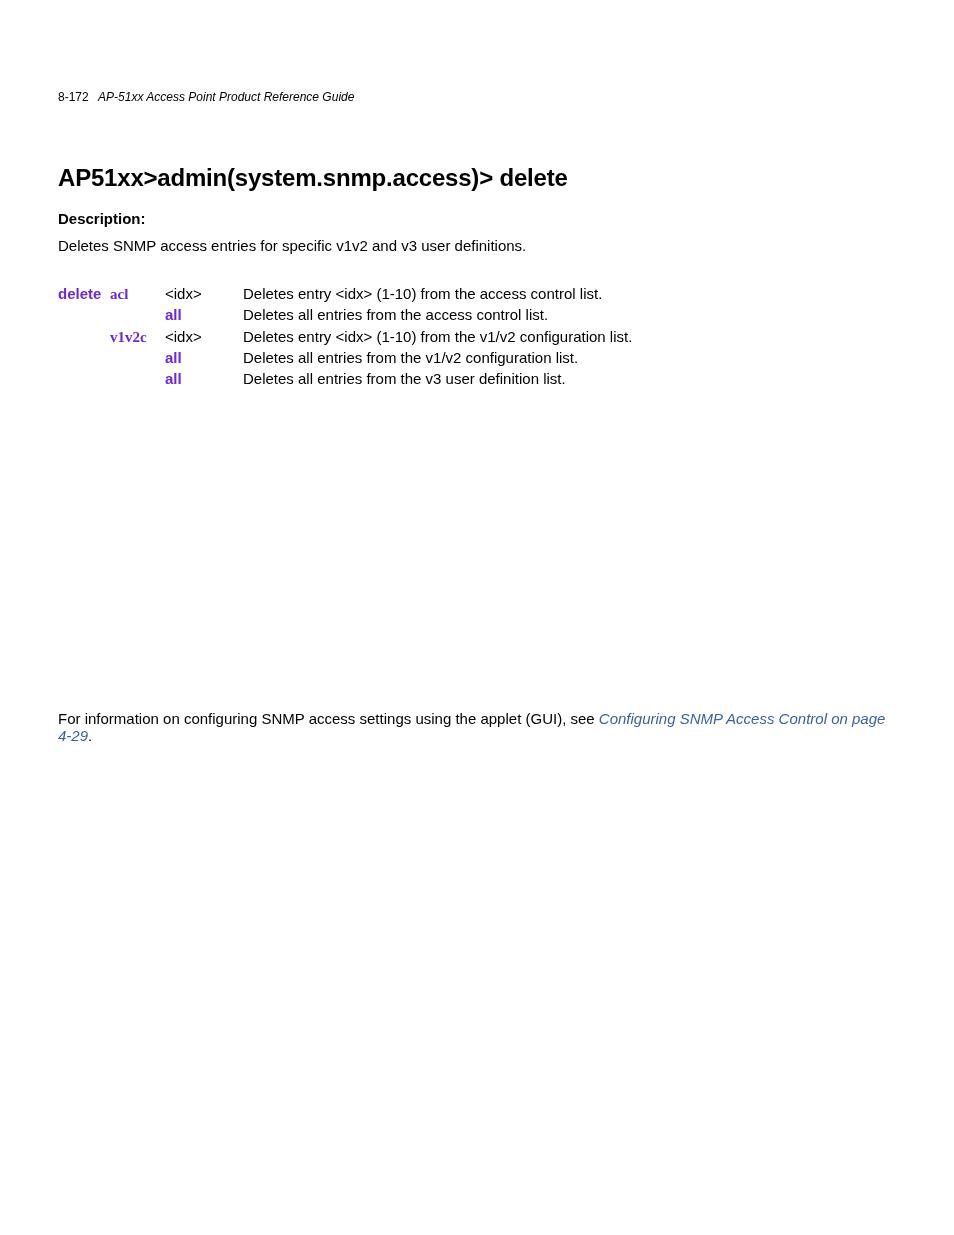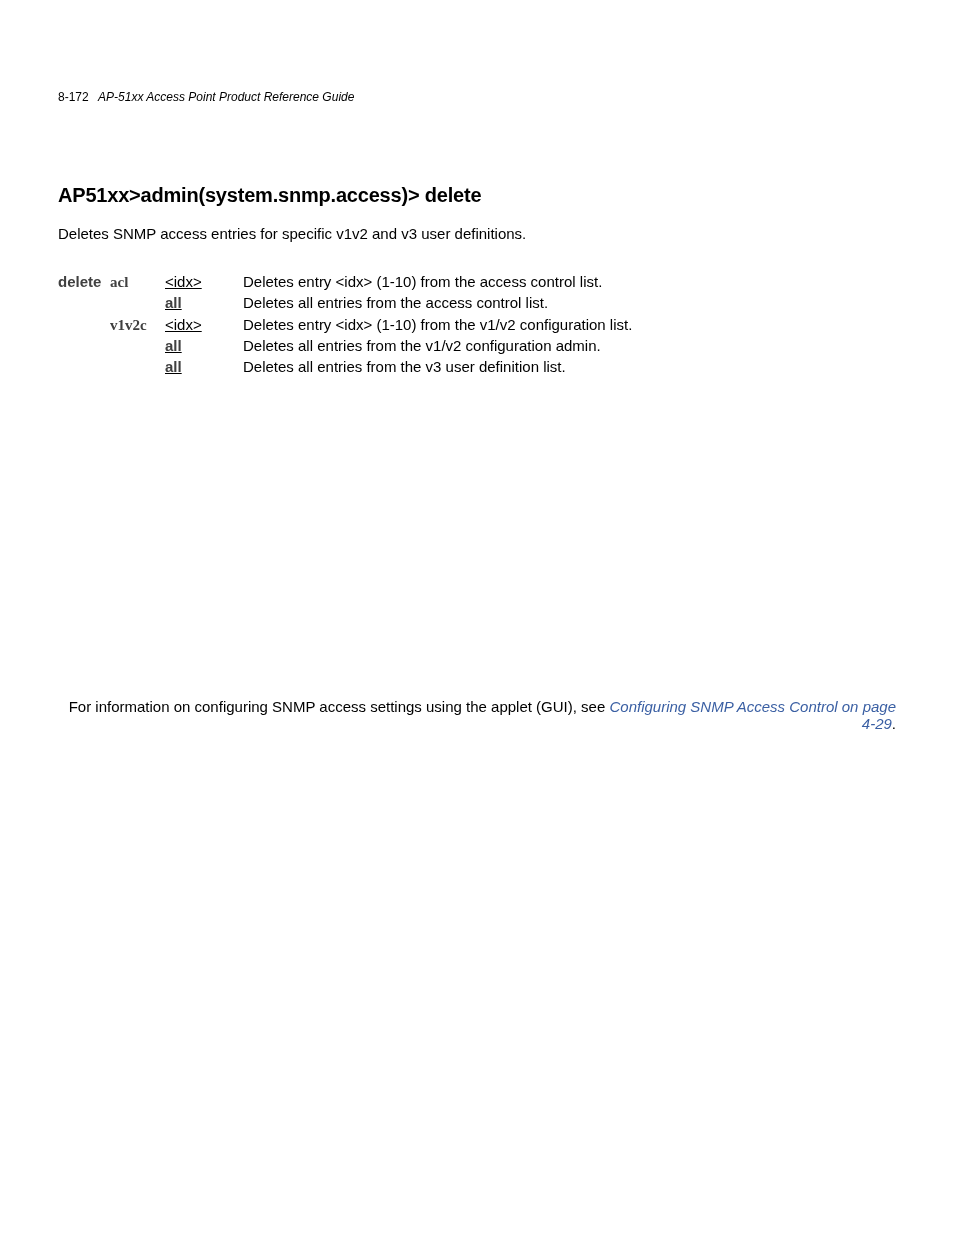--- a/index.html
+++ b/index.html
@@ -11,31 +11,31 @@
     font-family: Arial, Helvetica, sans-serif;
     color: #000;
     background: #fff;
   }
   .page {
     box-sizing: border-box;
     padding: 90px 58px 0 58px;
   }
   .running-header {
     font-size: 12px;
-    margin-bottom: 80px;
+    margin-bottom: 60px;
   }
   .running-header .page-num {
     font-style: normal;
   }
   .running-header .doc-title {
     font-style: italic;
     margin-left: 6px;
   }
   h1.command-heading {
-    font-size: 20px;
+    font-size: 24px;
     font-weight: bold;
     margin: 0 0 18px 0;
     letter-spacing: -0.2px;
   }
   h2.subheading {
     font-size: 15px;
     font-weight: bold;
     margin: 0 0 10px 0;
   }
   .description-text {
@@ -49,48 +49,48 @@
     border-collapse: collapse;
     font-size: 15px;
     line-height: 1.35;
   }
   .syntax-table td {
     padding: 0 0 1px 0;
     vertical-align: top;
   }
   .col-cmd   { width: 52px; }
   .col-sub   { width: 55px; font-family: Liberation Serif, serif; }
-  .col-arg   { width: 70px; padding-right: 8px !important; text-decoration: underline; }
+  .col-arg   { width: 70px; padding-right: 8px !important; }
   .col-desc  { }
   .kw {
-    color: #404040;
+    color: #6d28d9;
     font-weight: bold;
   }
   .cross-ref {
     font-size: 15px;
     margin-top: 320px;
-    text-align: right;
   }
   .link-text {
     color: #3a5fa3;
     font-style: italic;
   }
 </style>
 </head>
 <body>
 
 <div class="page">
 
   <div class="running-header">
     <span class="page-num">8-172</span>
     <span class="doc-title">AP-51xx Access Point Product Reference Guide</span>
   </div>
 
   <h1 class="command-heading">AP51xx&gt;admin(system.snmp.access)&gt; delete</h1>
 
+  <h2 class="subheading">Description:</h2>
   <p class="description-text">Deletes SNMP access entries for specific v1v2 and v3 user definitions.</p>
 
 
   <div class="syntax-block">
     <table class="syntax-table">
       <tbody>
           <tr>
         <td class="col-cmd"><span class="kw">delete</span></td>
         <td class="col-sub"><span class="kw">acl</span></td>
         <td class="col-arg"><span>&lt;idx&gt;</span></td>
@@ -105,21 +105,21 @@
       <tr>
         <td class="col-cmd"></td>
         <td class="col-sub"><span class="kw">v1v2c</span></td>
         <td class="col-arg"><span>&lt;idx&gt;</span></td>
         <td class="col-desc"><span>Deletes entry &lt;idx&gt; (1-10) from the v1/v2 configuration list.</span></td>
       </tr>
       <tr>
         <td class="col-cmd"></td>
         <td class="col-sub"><span class="kw"></span></td>
         <td class="col-arg"><span class="kw">all</span></td>
-        <td class="col-desc"><span>Deletes all entries from the v1/v2 configuration admin.</span></td>
+        <td class="col-desc"><span>Deletes all entries from the v1/v2 configuration list.</span></td>
       </tr>
       <tr>
         <td class="col-cmd"></td>
         <td class="col-sub"><span class="kw"></span></td>
         <td class="col-arg"><span class="kw">all</span></td>
         <td class="col-desc"><span>Deletes all entries from the v3 user definition list.</span></td>
       </tr>
     </tbody>
       </table>
   </div>

